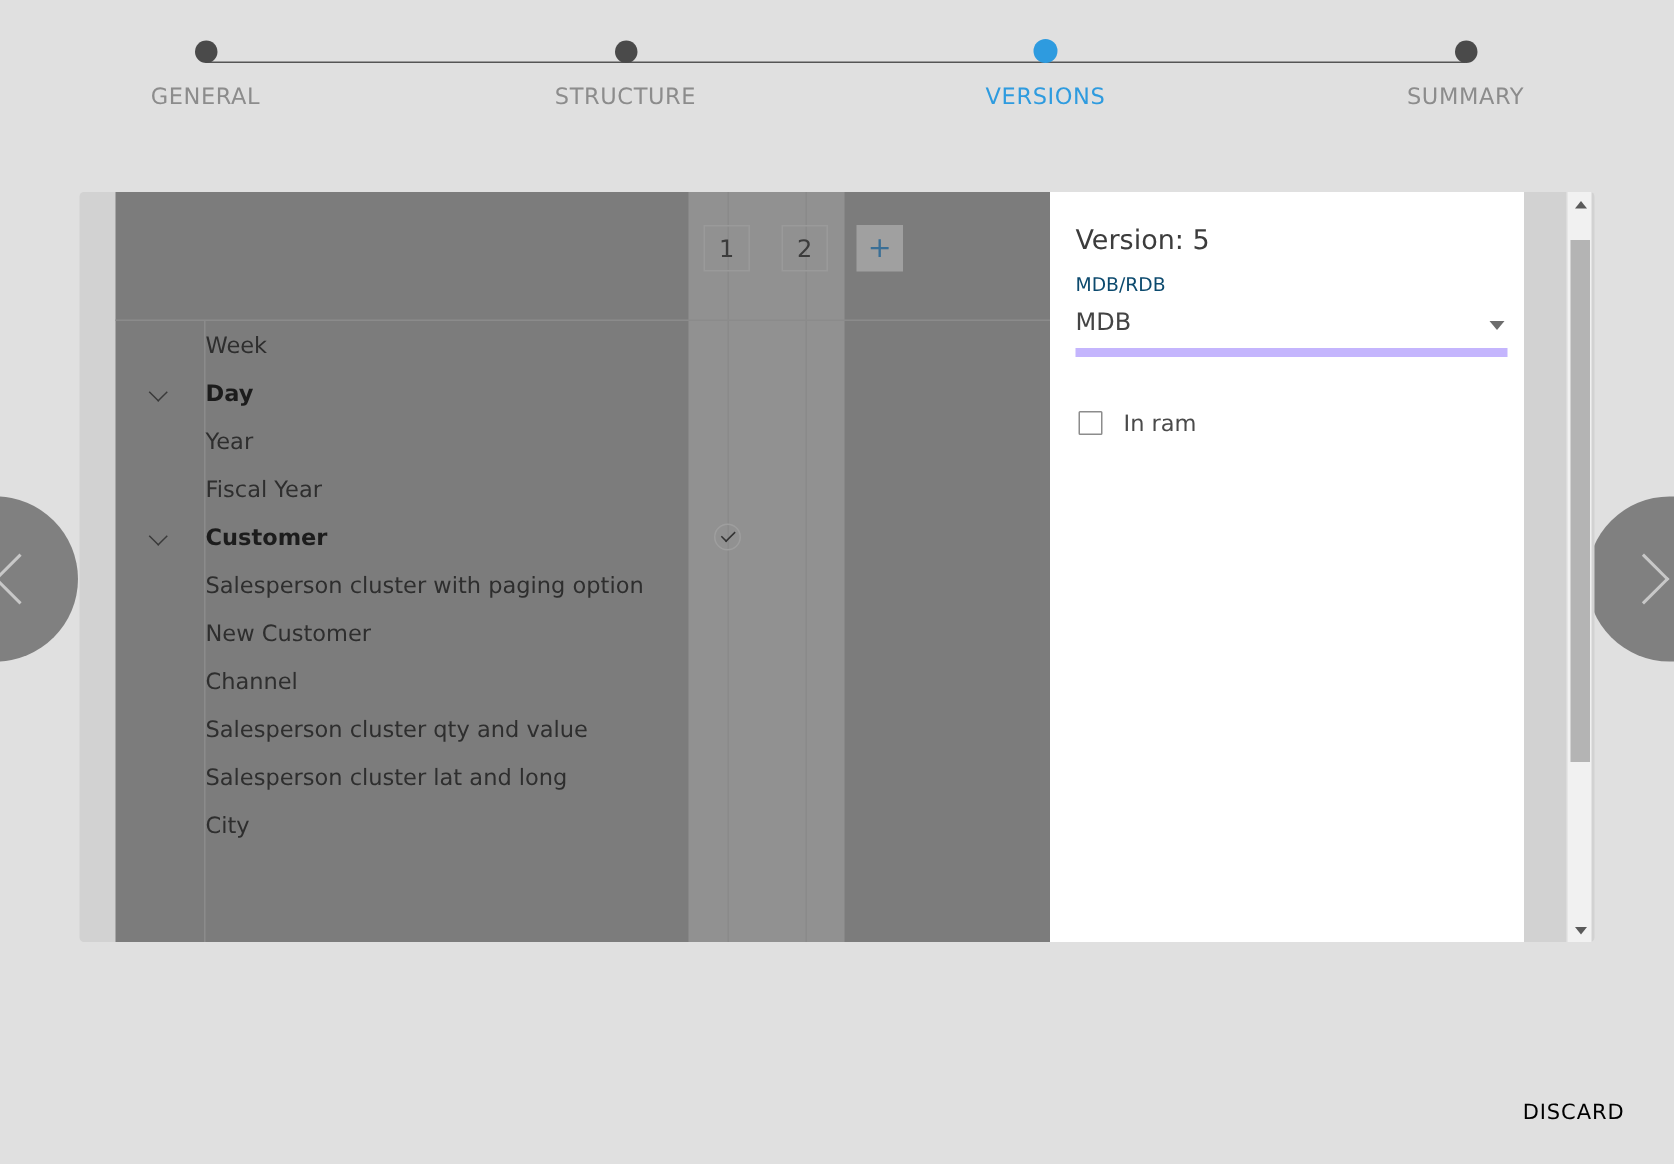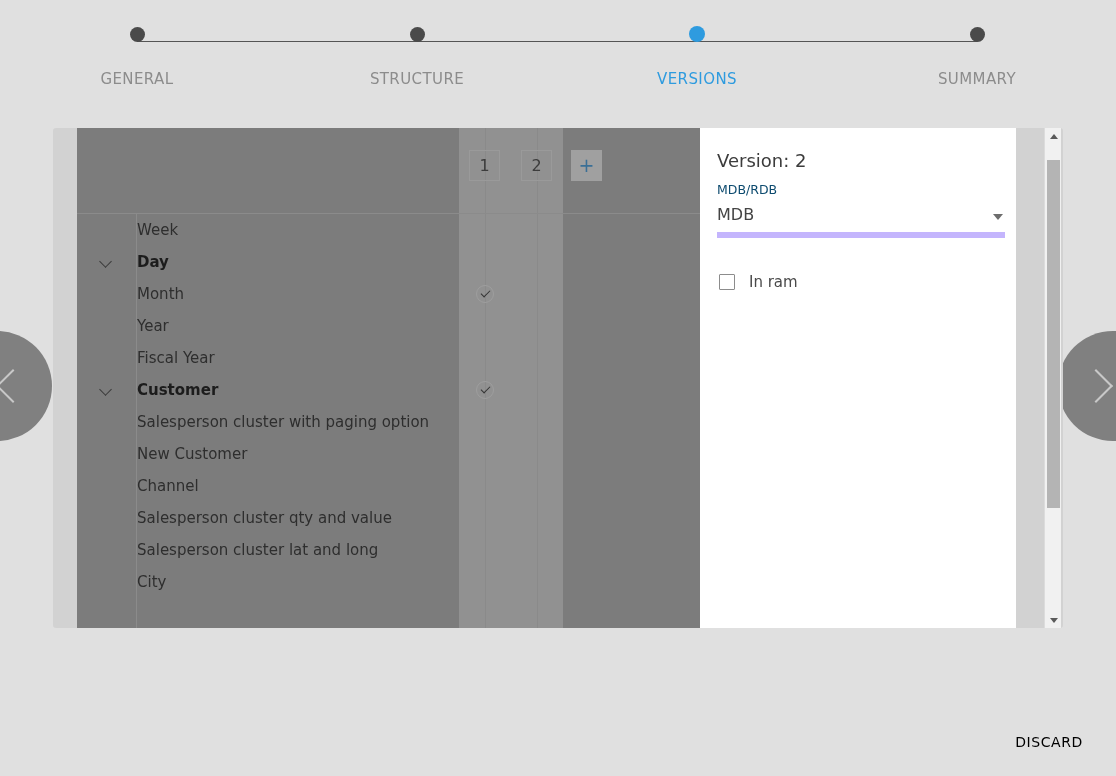--- a/index.html
+++ b/index.html
@@ -47,21 +47,21 @@
     position: relative;
     z-index: 3;
   }
   .step.active .step-dot {
     background: #2e9bdf;
     width: 16px;
     height: 16px;
     margin-top: 4px;
   }
   .step-label {
-    margin-top: 28px;
+    margin-top: 13px;
     font-size: 15px;
     letter-spacing: 0.4px;
     color: #8c8c8c;
     font-weight: 400;
   }
   .step.active .step-label {
     color: #2e9bdf;
   }
 
   
@@ -410,24 +410,20 @@
 
       <div class="row">
         <div class="row-label">Week</div>
       </div>
 
       <div class="row group">
         <div class="row-chevron"></div>
         <div class="row-label">Day</div>
       </div>
 
-      <div class="row">
-        <div class="row-label">Month</div>
-        <div class="check-mark"></div>
-      </div>
 
       <div class="row">
         <div class="row-label">Year</div>
       </div>
 
       <div class="row">
         <div class="row-label">Fiscal Year</div>
       </div>
 
       <div class="row group">
@@ -458,21 +454,21 @@
 
       <div class="row">
         <div class="row-label">City</div>
       </div>
 
 
     </div>
   </div>
 
   <div id="detail">
-    <div id="detail-title">Version: 2</div>
+    <div id="detail-title">Version: 5</div>
     <div id="detail-sublabel">MDB/RDB</div>
 
     <div id="select-wrap">
       <div id="select-value">MDB</div>
       <div id="select-caret"></div>
     </div>
 
     <div id="checkbox-row">
       <div id="checkbox-box"></div>
       <div id="checkbox-label">In ram</div>

